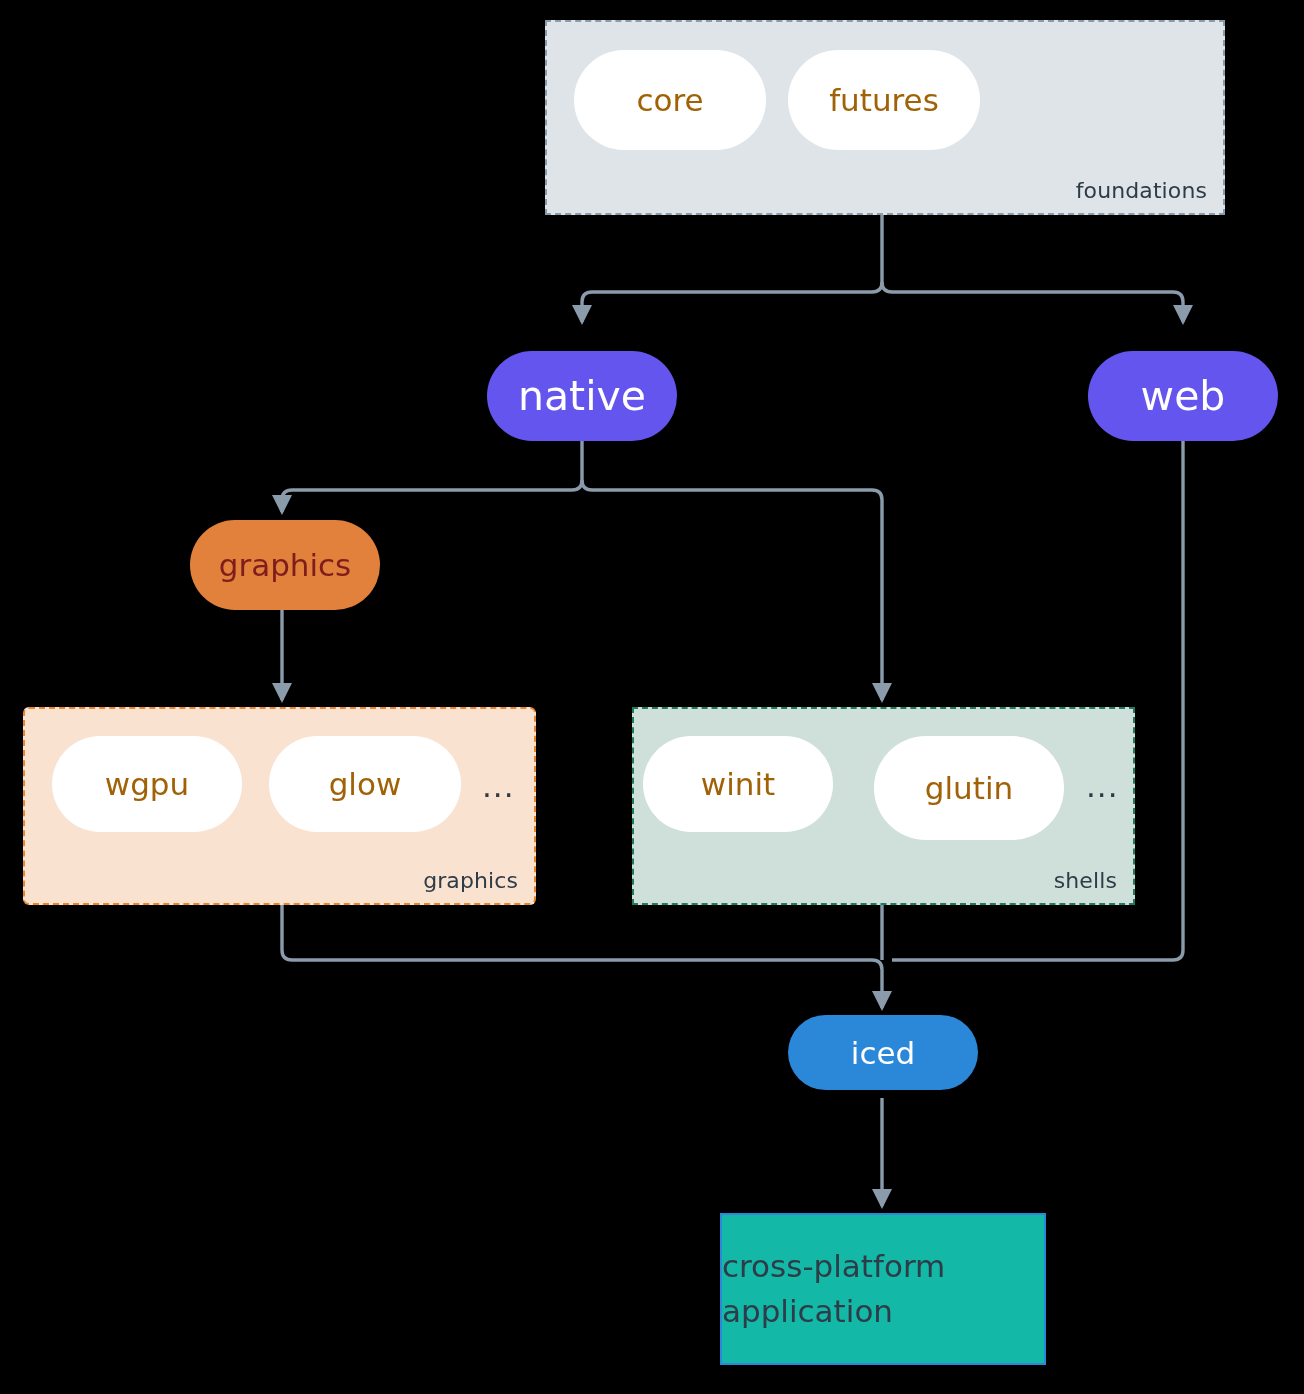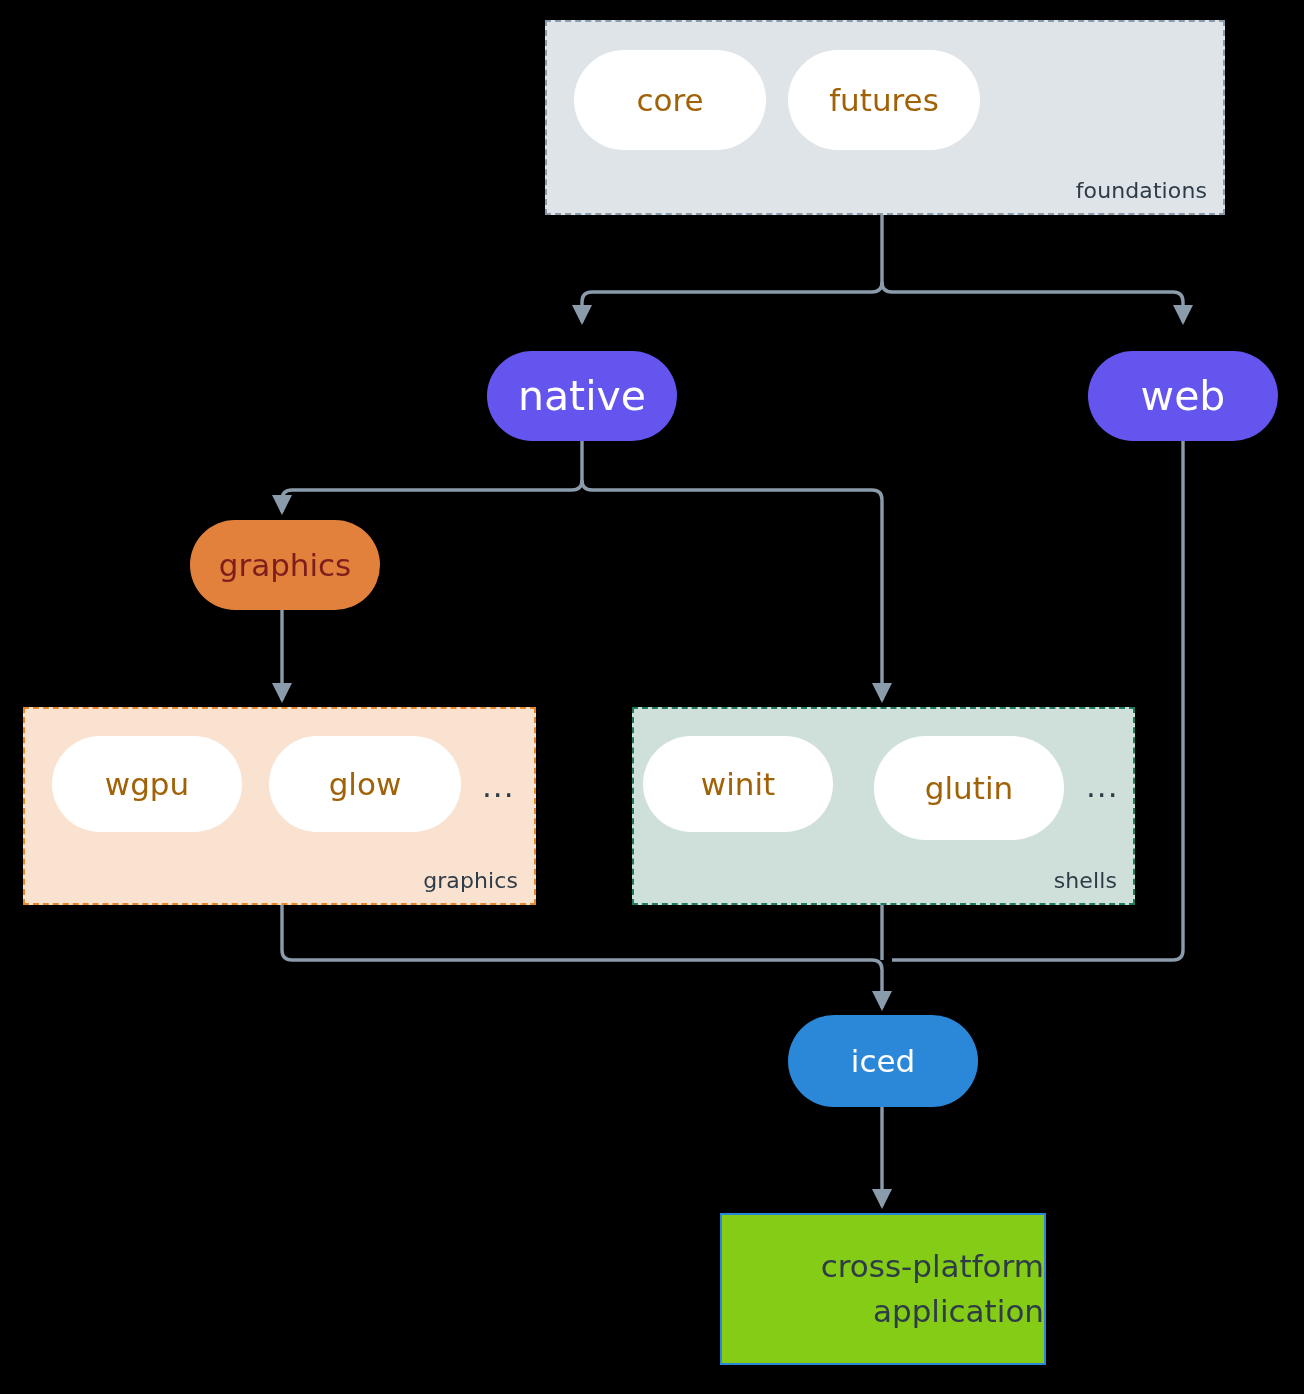--- a/index.html
+++ b/index.html
@@ -92,27 +92,27 @@
     color: #2e3c48;
     font-size: 31px;
     letter-spacing: 1px;
     line-height: 1;
   }
 
   
   .box-app {
     position: absolute;
     box-sizing: border-box;
-    background: #84cc16;
+    background: #14b8a6;
     border: 2px solid #2b87d8;
     color: #2e3c48;
     font-size: 31px;
     display: flex;
     flex-direction: column;
-    align-items: flex-end;
+    align-items: flex-start;
     justify-content: center;
     line-height: 1.45;
     text-align: center;
   }
 </style>
 </head>
 <body>
 
 <div id="canvas">
 
@@ -157,21 +157,21 @@
   </div>
 
   <div class="pill pill-purple" style="left:1088px; top:332px; width:190px; height:90px;">
     <span>web</span>
   </div>
 
   <div class="pill pill-orange" style="left:190px; top:520px; width:190px; height:90px;">
     <span>graphics</span>
   </div>
 
-  <div class="group group-renderers" style="left:23px; top:707px; width:513px; height:198px;">
+  <div class="group group-renderers" style="left:23px; top:707px; width:513px; height:198px;border-radius:6px;">
     <div class="pill pill-white" style="left:27px; top:27px; width:190px; height:96px;">
       <span>wgpu</span>
     </div>
     <div class="pill pill-white" style="left:244px; top:27px; width:192px; height:96px;">
       <span>glow</span>
     </div>
     <div class="ellipsis" style="left:457px; top:62px;">...</div>
     <div class="group-label">graphics</div>
   </div>
 
@@ -179,21 +179,21 @@
     <div class="pill pill-white" style="left:9px; top:27px; width:190px; height:96px;">
       <span>winit</span>
     </div>
     <div class="pill pill-white" style="left:240px; top:27px; width:190px; height:104px;">
       <span>glutin</span>
     </div>
     <div class="ellipsis" style="left:452px; top:62px;">...</div>
     <div class="group-label">shells</div>
   </div>
 
-  <div class="pill pill-blue" style="left:788px; top:1015px; width:190px; height:92px;align-items:center;">
+  <div class="pill pill-blue" style="left:788px; top:1015px; width:190px; height:75px;align-items:center;">
     <span>iced</span>
   </div>
 
   <div class="box-app" style="left:720px; top:1213px; width:326px; height:152px;">
     <span>cross-platform</span>
     <span>application</span>
   </div>
 
 </div>
 

